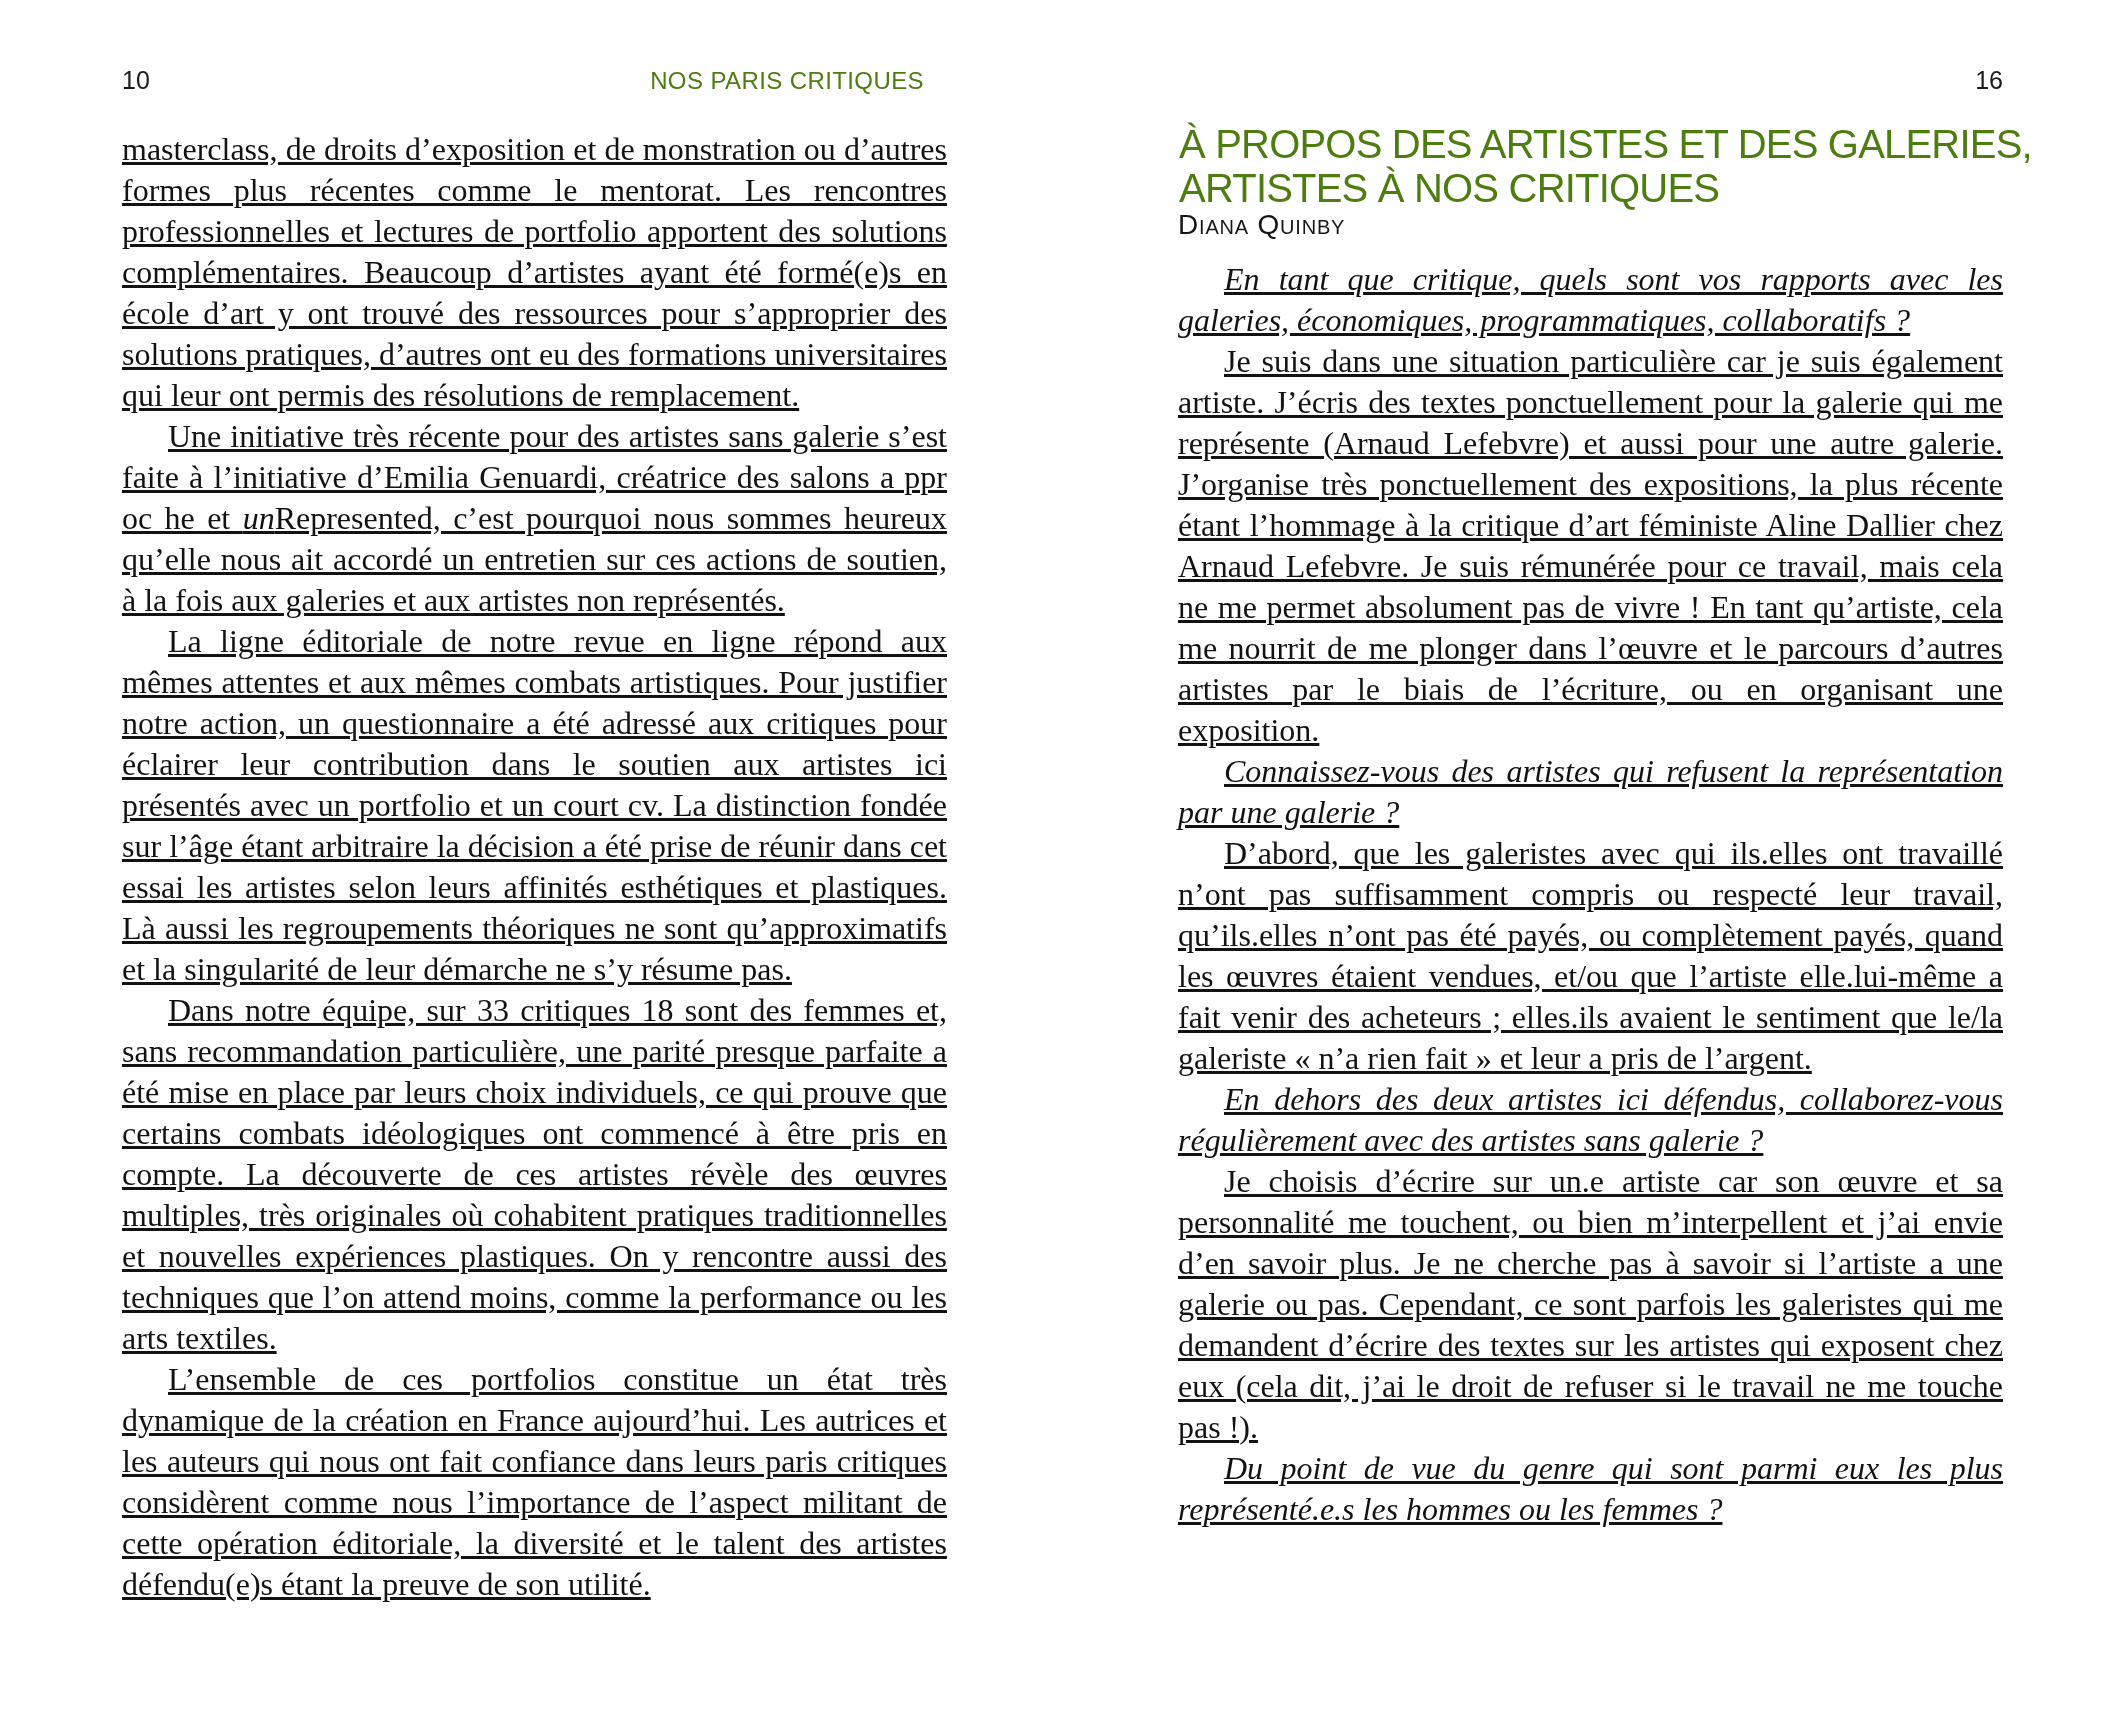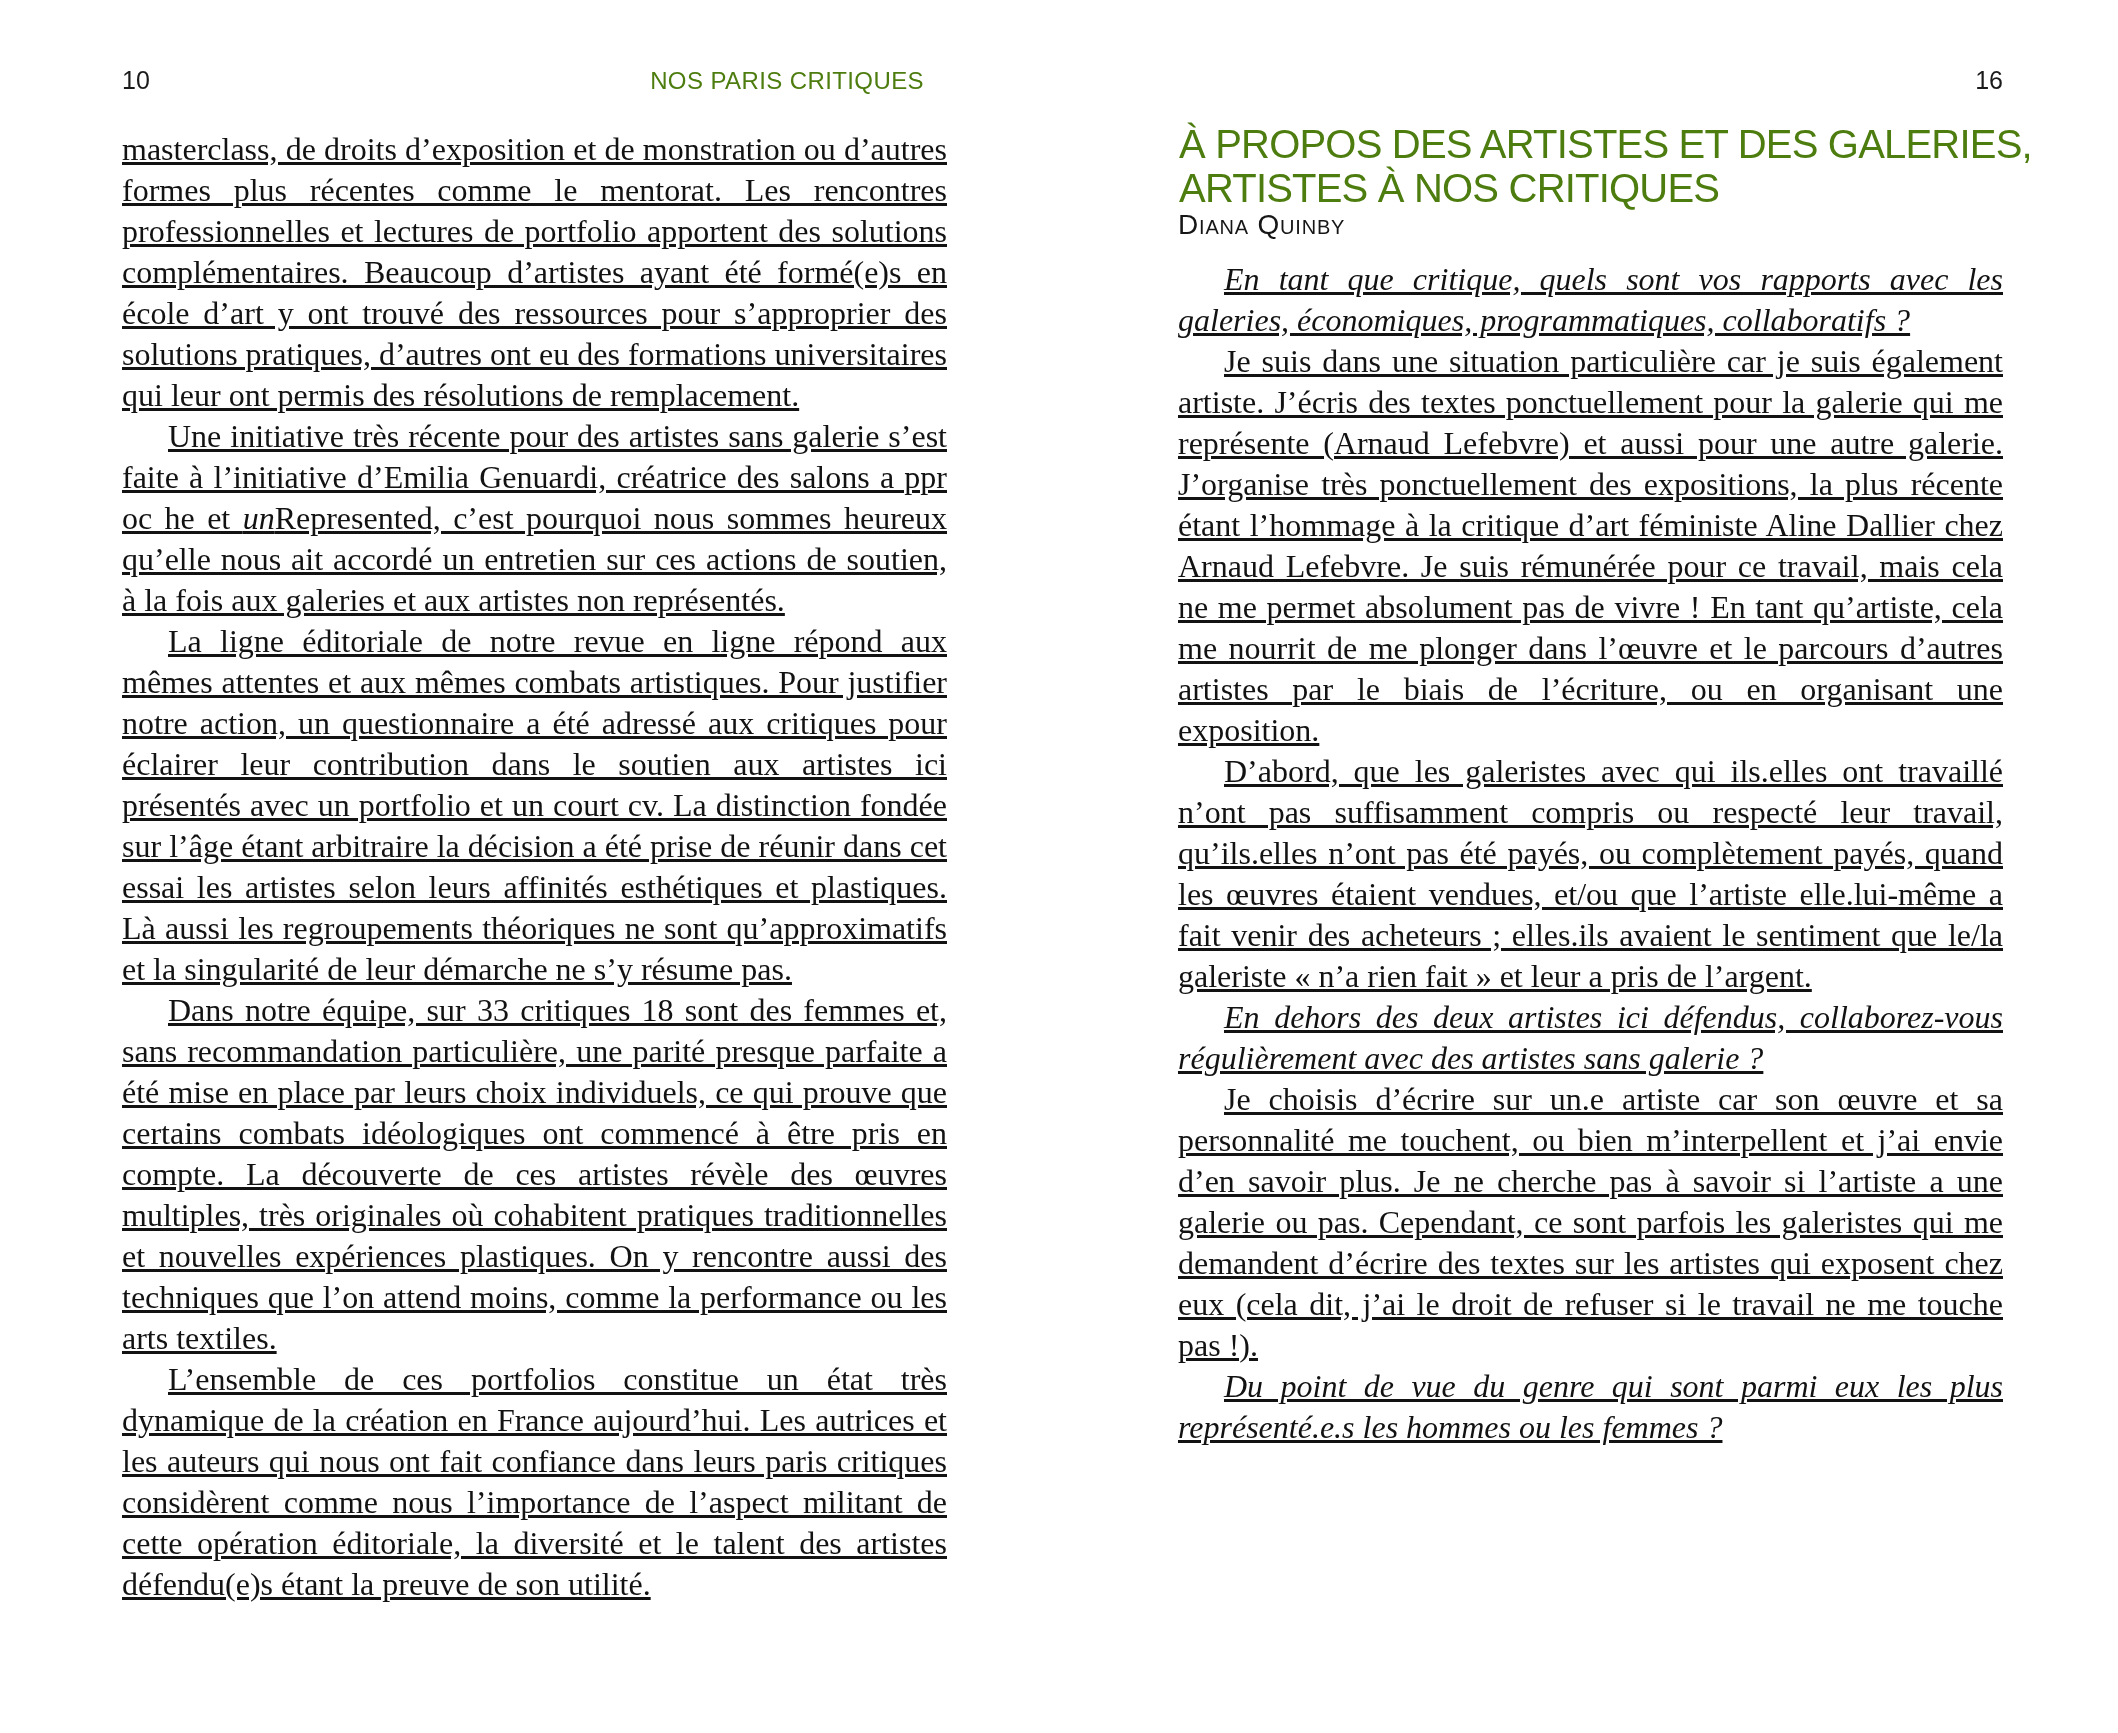--- a/index.html
+++ b/index.html
@@ -112,20 +112,21 @@
   <div class="folio folio-right">16</div>
   <div class="right-content">
     <h1 class="chapter-heading">
       <span class="heading-line">À PROPOS DES ARTISTES ET DES GALERIES,</span>
       <span class="heading-line">ARTISTES À NOS CRITIQUES</span>
     </h1>
     <div class="byline">Diana Quinby</div>
     <div class="body-text qa-text">
         <p class="para indent italic"><span>En tant que critique, quels sont vos rapports avec les galeries, économiques, programmatiques, collaboratifs&nbsp;?</span></p>
         <p class="para indent"><span>Je suis dans une situation particulière car je suis également artiste. J’écris des textes ponctuellement pour la galerie qui me représente (Arnaud Lefebvre) et aussi pour une autre galerie. J’organise très ponctuellement des expositions, la plus récente étant l’hommage à la critique d’art féministe Aline Dallier chez Arnaud Lefebvre. Je suis rémunérée pour ce travail, mais cela ne me permet absolument pas de vivre&nbsp;! En tant qu’artiste, cela me nourrit de me plonger dans l’œuvre et le parcours d’autres artistes par le biais de l’écriture, ou en organisant une exposition.</span></p>
+        <p class="para indent italic"><span>Connaissez-vous des artistes qui refusent la représentation par une galerie&nbsp;?</span></p>
         <p class="para indent"><span>D’abord, que les galeristes avec qui ils.elles ont travaillé n’ont pas suffisamment compris ou respecté leur travail, qu’ils.elles n’ont pas été payés, ou complètement payés, quand les œuvres étaient vendues, et/ou que l’artiste elle.lui-même a fait venir des acheteurs&nbsp;; elles.ils avaient le sentiment que le/la galeriste «&nbsp;n’a rien fait&nbsp;» et leur a pris de l’argent.</span></p>
         <p class="para indent italic"><span>En dehors des deux artistes ici défendus, collaborez-vous régulièrement avec des artistes sans galerie&nbsp;?</span></p>
         <p class="para indent"><span>Je choisis d’écrire sur un.e artiste car son œuvre et sa personnalité me touchent, ou bien m’interpellent et j’ai envie d’en savoir plus. Je ne cherche pas à savoir si l’artiste a une galerie ou pas. Cependant, ce sont parfois les galeristes qui me demandent d’écrire des textes sur les artistes qui exposent chez eux (cela dit, j’ai le droit de refuser si le travail ne me touche pas&nbsp;!).</span></p>
         <p class="para indent italic"><span>Du point de vue du genre qui sont parmi eux les plus représenté.e.s les hommes ou les femmes&nbsp;?</span></p>
       </div>
   </div>
 </div>
 
 
 </body></html>

